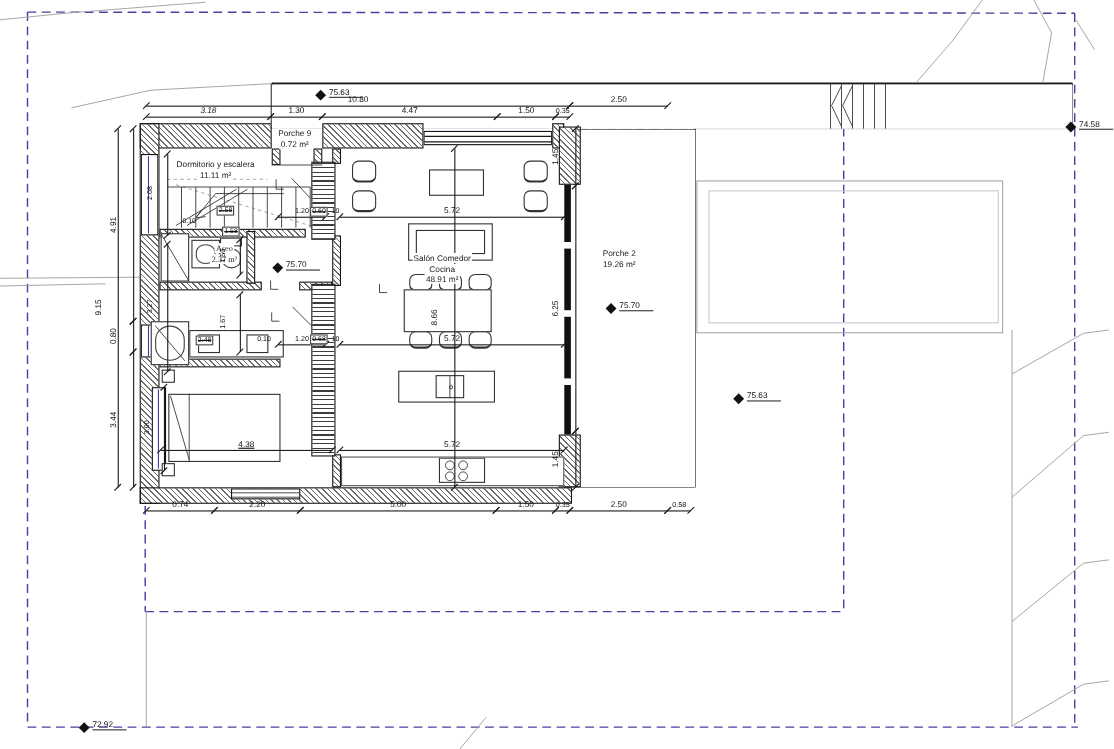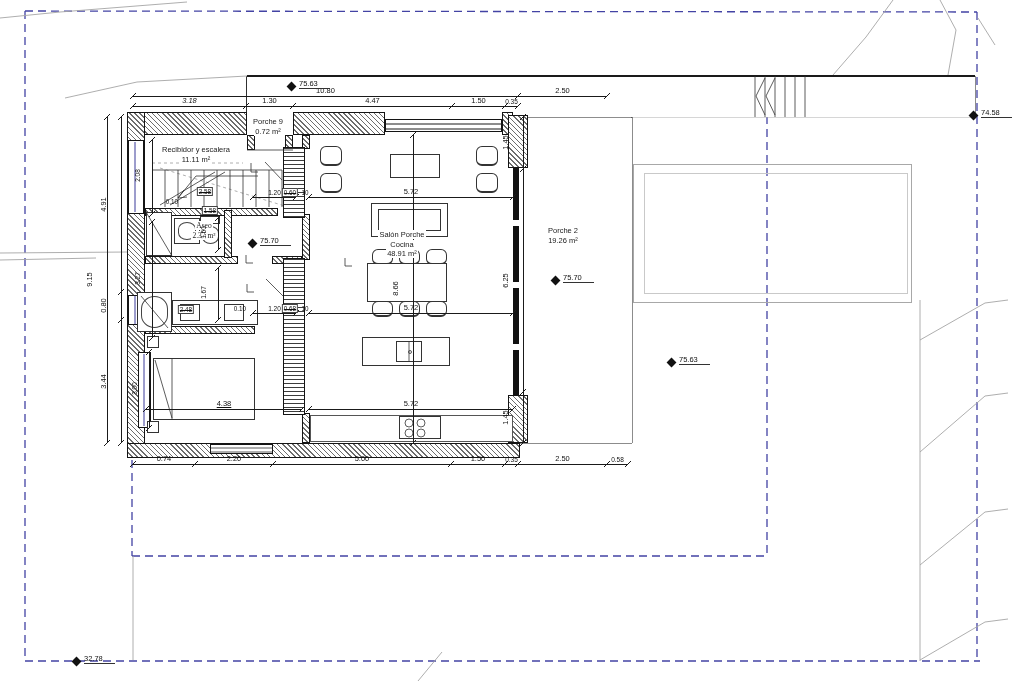--- a/index.html
+++ b/index.html
@@ -356,36 +356,36 @@
     <div class="lvl" style="left: 552px; top: 277px;">
       <span class="dm"></span>
       <span class="tx">75.70</span>
     </div>
     <div class="lvl" style="left: 668px; top: 359px;">
       <span class="dm"></span>
       <span class="tx">75.63</span>
     </div>
     <div class="lvl" style="left: 73px; top: 658px;">
       <span class="dm"></span>
-      <span class="tx">32.78</span>
+      <span class="tx">72.92</span>
     </div>
     <div class="room" style="left: 268px; top: 117px;">
       <div><span>Porche 9</span></div>
       <div><span>0.72 m²</span></div>
     </div>
     <div class="room" style="left: 196px; top: 145px;">
-      <div><span>Recibidor y escalera</span></div>
+      <div><span>Dormitorio y escalera</span></div>
       <div><span>11.11 m²</span></div>
     </div>
     <div class="room" style="left: 204px; top: 221px; font-family: Liberation Serif, serif;">
       <div><span>Aseo</span></div>
       <div><span>2.37 m²</span></div>
     </div>
     <div class="room" style="left: 402px; top: 230px;">
-      <div><span>Salón Porche</span></div>
+      <div><span>Salón Comedor</span></div>
       <div><span>Cocina</span></div>
       <div><span>48.91 m²</span></div>
     </div>
     <div class="room" style="left: 563px; top: 226px;">
       <div><span>Porche 2</span></div>
       <div><span>19.26 m²</span></div>
     </div>
   </div>
 
 </body></html>

